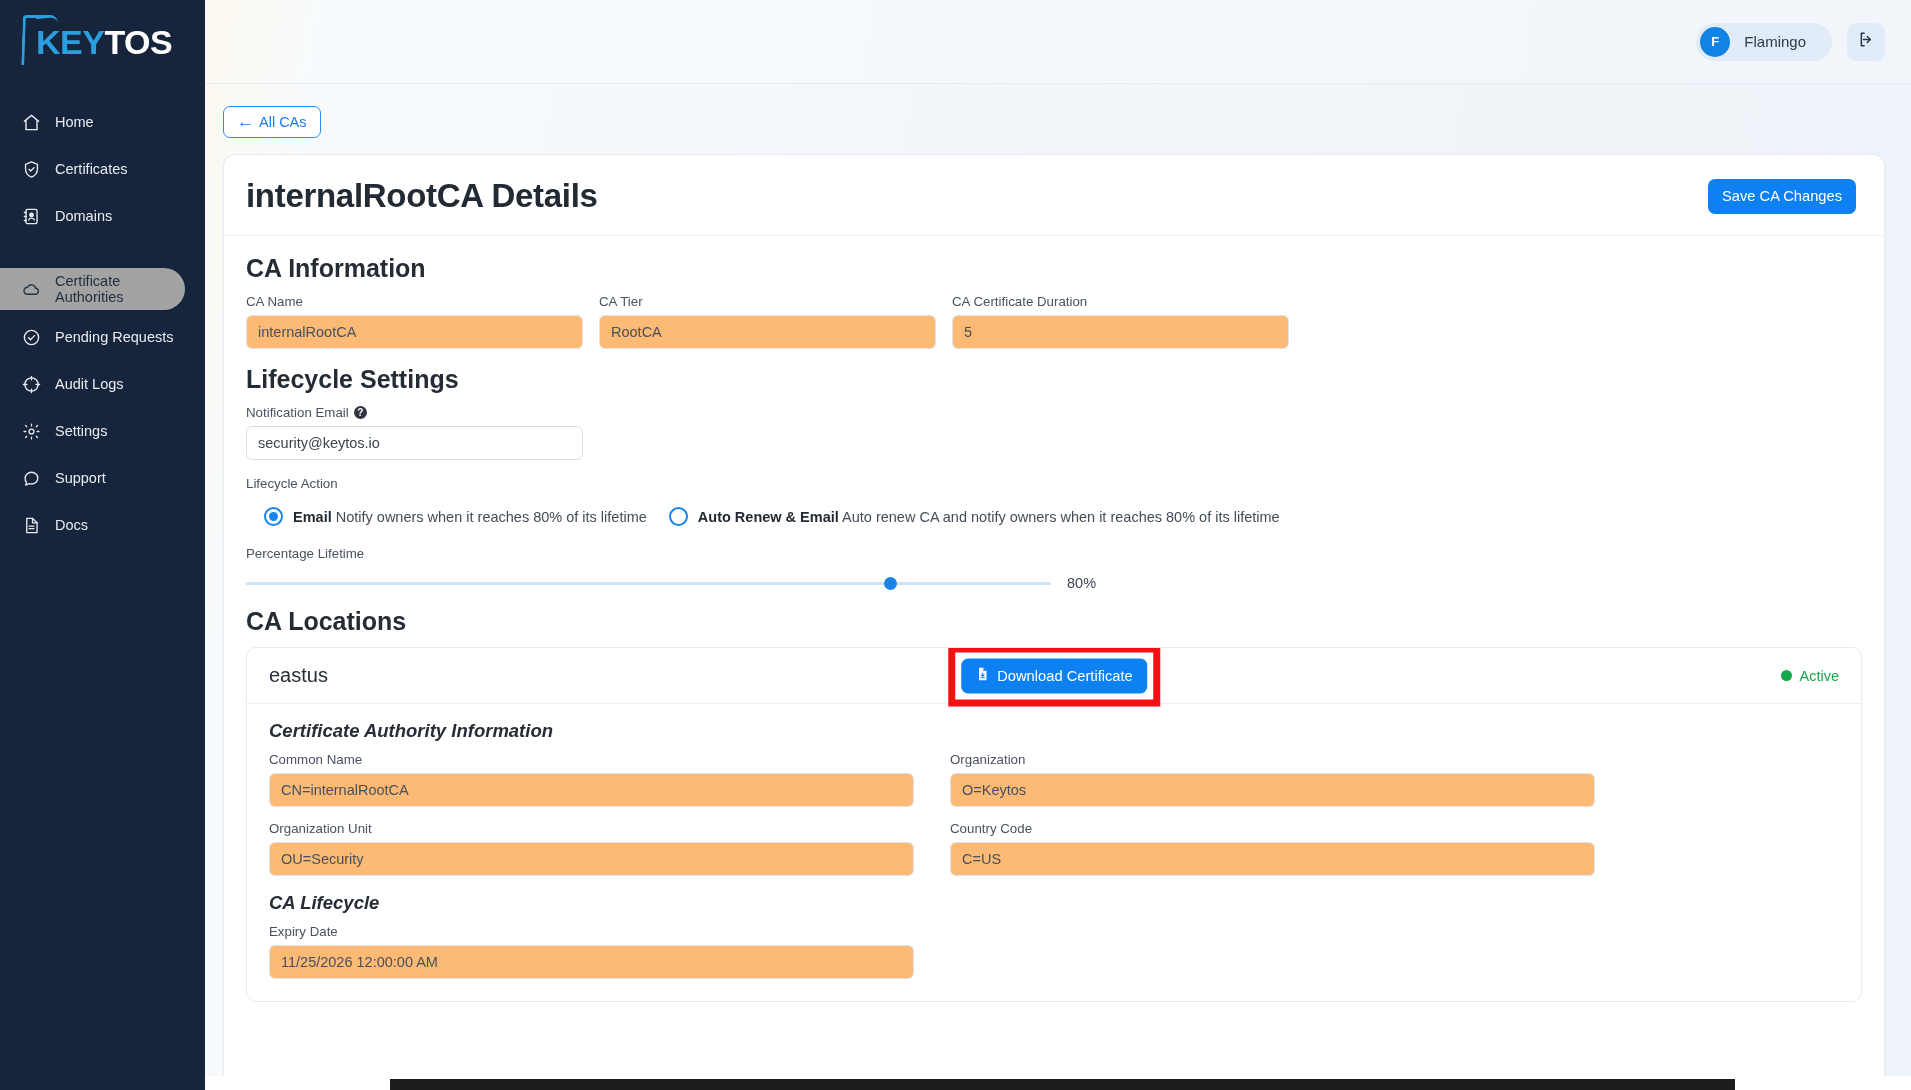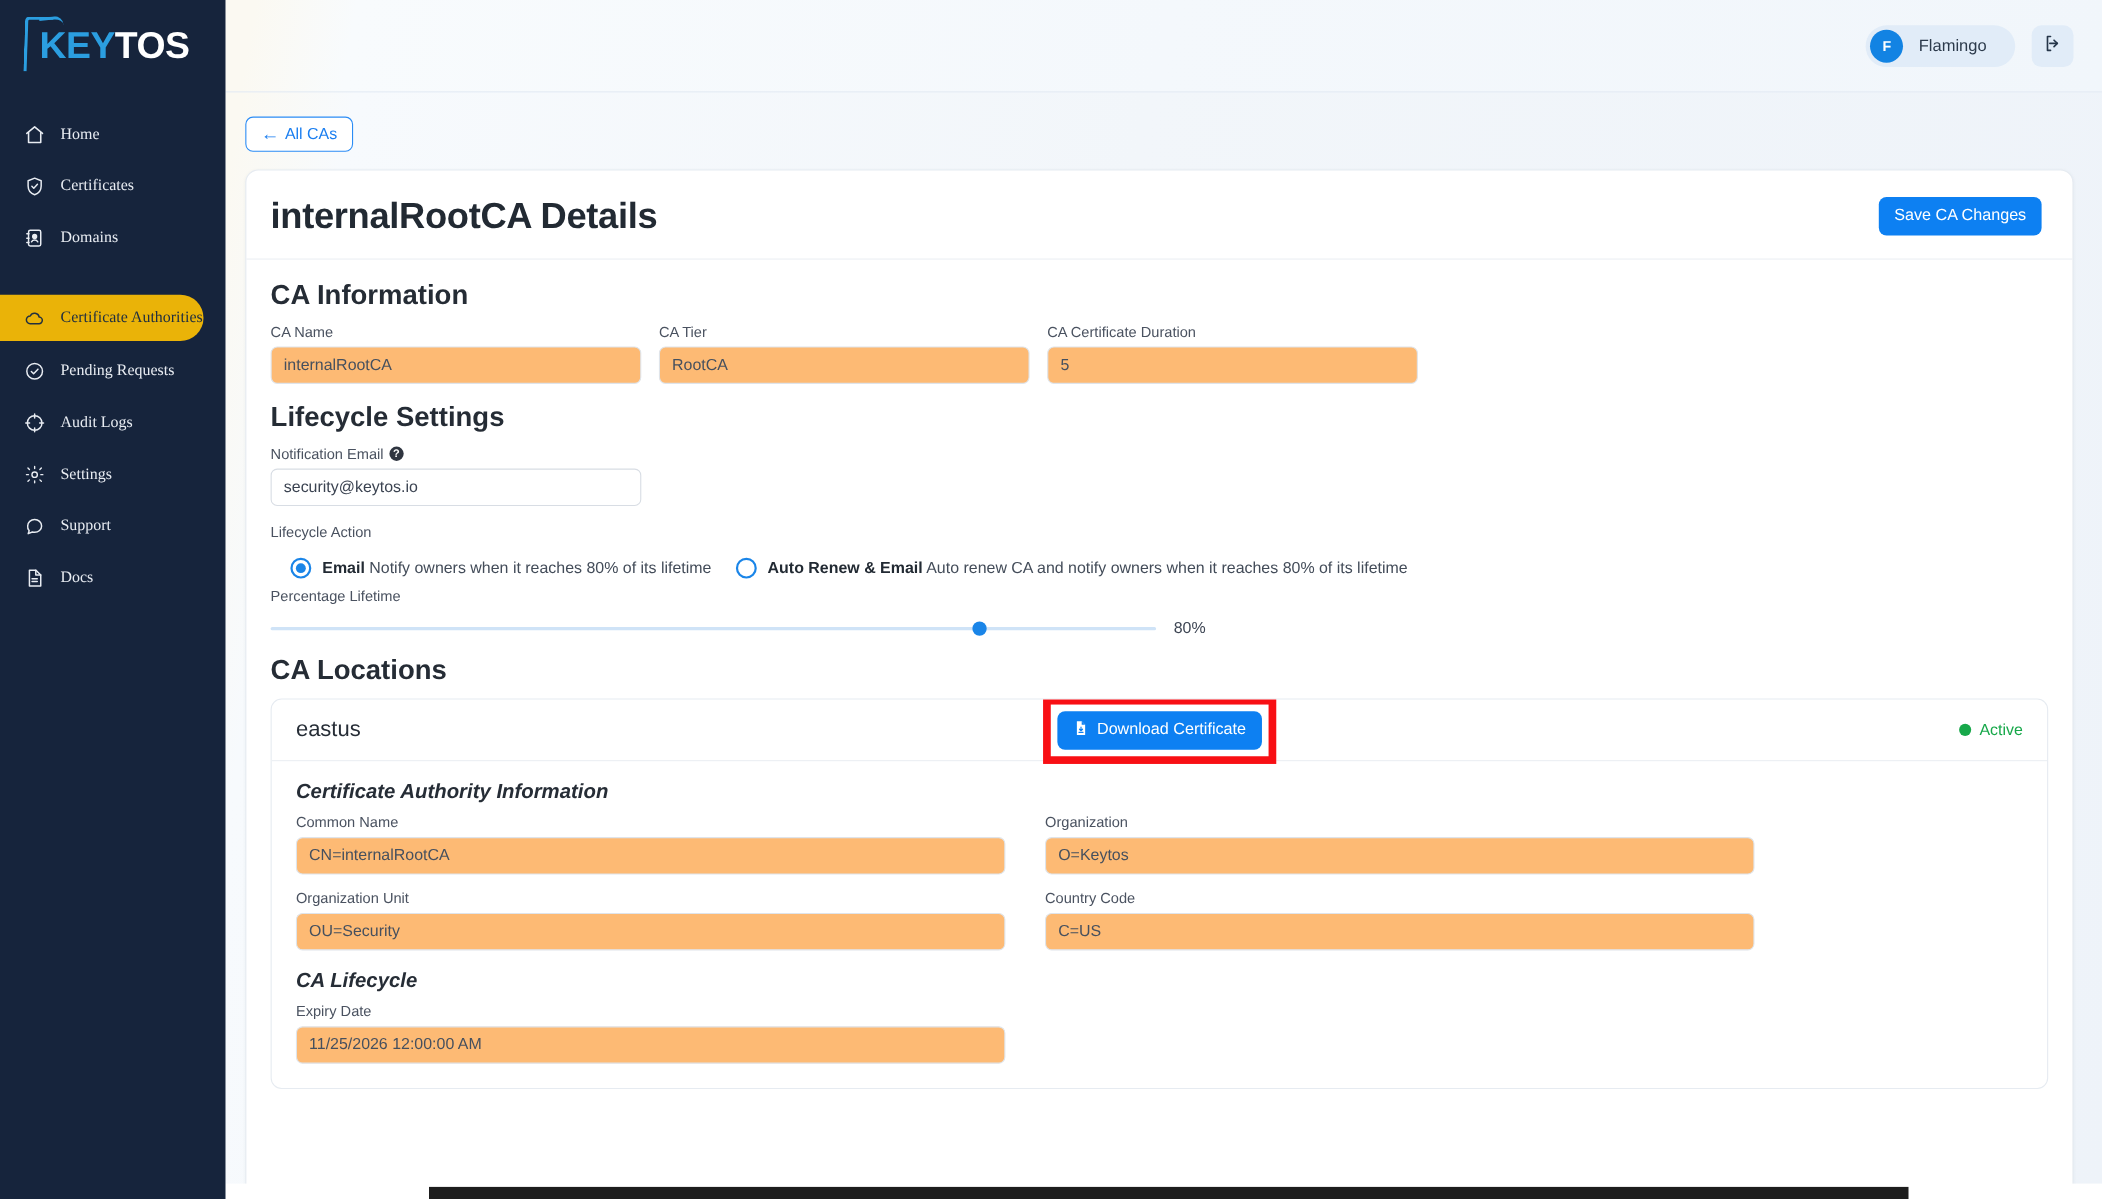--- a/index.html
+++ b/index.html
@@ -46,37 +46,37 @@
     position:absolute;
     top:-3px; left:10px;
     width: 22px; height: 6px;
     border-top: 3px solid #2b9ee0;
     border-top-right-radius: 10px;
     transform: rotate(-6deg);
   }
   .logo .key { color: #2b9ee0; }
   .logo .tos { color: #ffffff; }
 
-  .nav { margin-top: 18px; font-family: Liberation Serif, serif; }
+  .nav { margin-top: 18px; }
   .nav-item {
     position: relative;
     display: flex; align-items: center;
     gap: 14px;
     height: 40px;
     margin-bottom: 7px;
     padding-left: 22px;
     color: #e8ecf2;
     font-size: 14.5px;
     cursor: pointer;
     border-radius: 0 20px 20px 0;
   }
   .nav-item .ic { width: 19px; height: 19px; display:flex; align-items:center; justify-content:center; flex: 0 0 19px; }
   .nav-item .ic svg { width: 19px; height: 19px; display: block; }
   .nav-item.active {
-    background: #eab308;
+    background: #a3a3a3;
     color: #22303f;
     width: 185px;
     border-radius: 0 22px 22px 0;
     height: 42px;
     margin-top: 32px;
   }
   .nav-item.active .ic svg { stroke: #22303f; }
 
   
   .main {
@@ -467,21 +467,21 @@
             <div class="radio">
               <span class="rdo on"></span>
               <span class="rt"><b>Email</b> <span>Notify owners when it reaches 80% of its lifetime</span></span>
             </div>
             <div class="radio">
               <span class="rdo"></span>
               <span class="rt"><b>Auto Renew &amp; Email</b> <span>Auto renew CA and notify owners when it reaches 80% of its lifetime</span></span>
             </div>
           </div>
 
-          <div class="fld-label" style="margin-top:8px">Percentage Lifetime</div>
+          <div class="fld-label" style="margin-top:20px">Percentage Lifetime</div>
           <div class="slider-wrap">
             <div class="track">
               <div class="thumb" id="slider-thumb" style="left: 80%;"></div>
             </div>
             <div class="slider-val">80%</div>
           </div>
 
           <div class="sec-title tight">CA Locations</div>
 
           <div class="loc-card">

